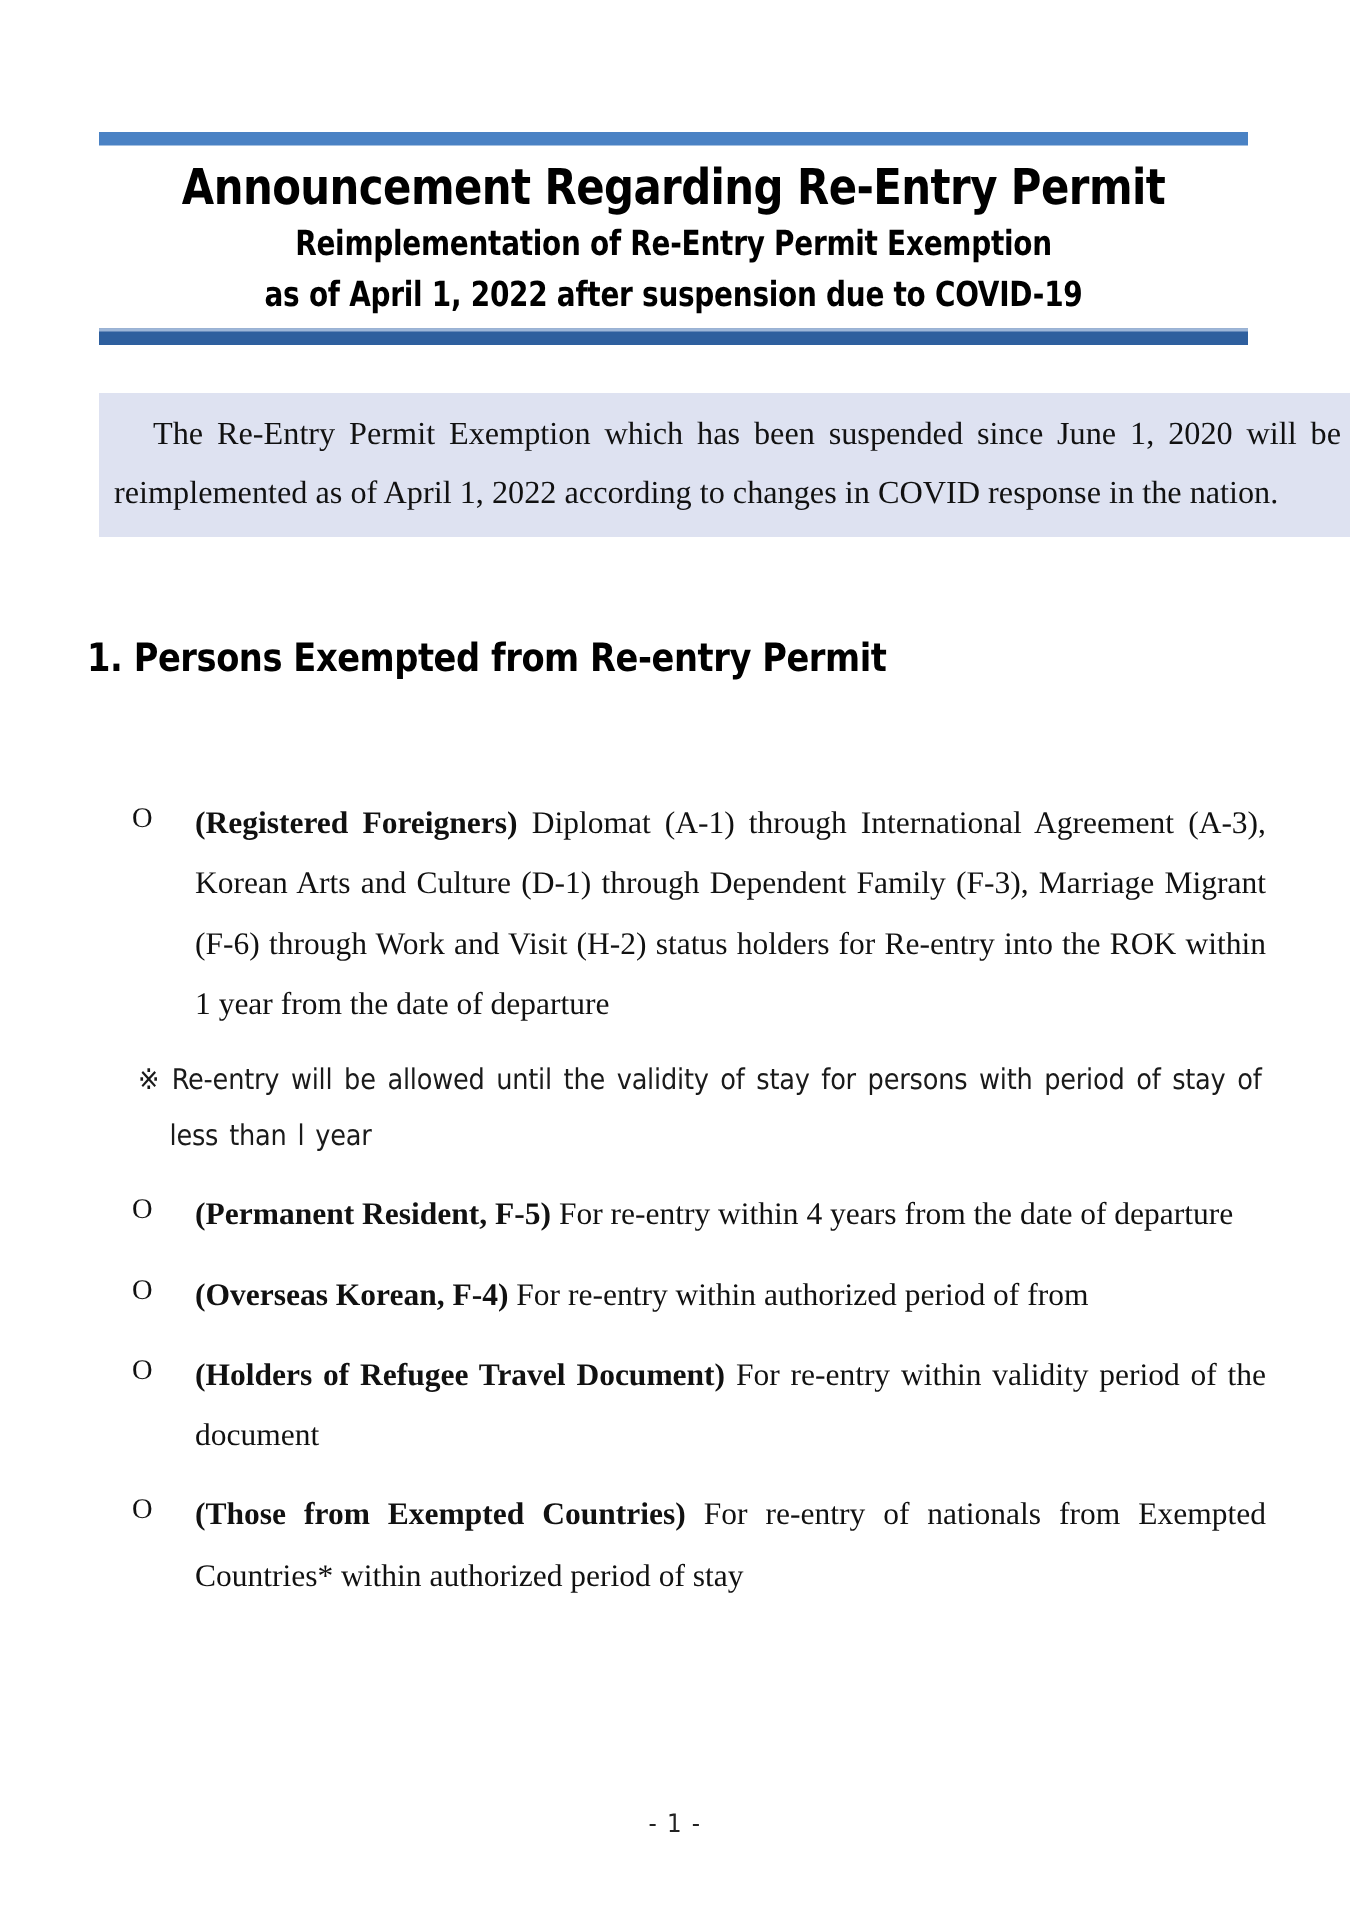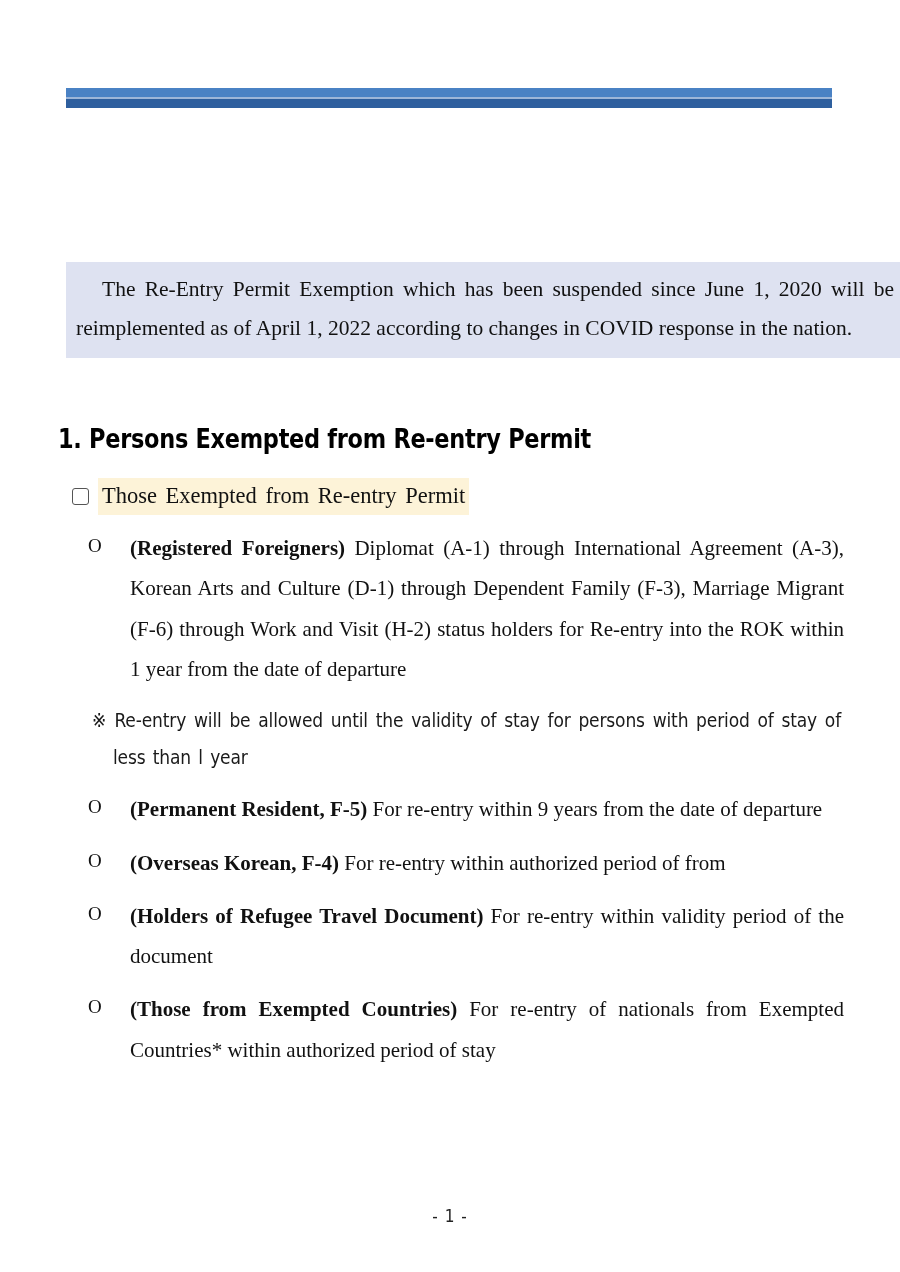--- a/index.html
+++ b/index.html
@@ -208,61 +208,62 @@
     letter-spacing: 1px;
   }
 </style>
 </head>
 <body>
 
 <div class="page">
 
   <div class="title-block">
     <div class="rule rule-top"></div>
+    <div class="title-inner">
+      <div class="title-main">Announcement Regarding Re-Entry Permit</div>
+      <div class="title-sub">Reimplementation of Re-Entry Permit Exemption</div>
+      <div class="title-sub">as of April 1, 2022 after suspension due to COVID-19</div>
+    </div>
     <div class="rule rule-bottom"></div>
   </div>
 
   <div class="intro-box">
     <p class="intro-text">The Re-Entry Permit Exemption which has been suspended since June 1, 2020 will be reimplemented as of April 1, 2022 according to changes in COVID response in the nation.</p>
   </div>
 
   <div class="section-heading">1. Persons Exempted from Re-entry Permit</div>
 
-  <div class="subheading-row">
-    <span class="checkbox-glyph"></span>
-    <span class="subheading-text">Those Exempted from Re-entry Permit</span>
+
+  <div class="bullets">
+
+    <div class="bullet-item">
+      <span class="bullet-mark">O</span>
+      <span class="bullet-body"><span class="lead">(Registered Foreigners)</span><span> Diplomat (A-1) through International Agreement (A-3), Korean Arts and Culture (D-1) through Dependent Family (F-3), Marriage Migrant (F-6) through Work and Visit (H-2) status holders for Re-entry into the ROK within 1 year from the date of departure</span></span>
+    </div>
+
+    <div class="note note-star">※ Re-entry will be allowed until the validity of stay for persons with period of stay of less than l year</div>
+
+    <div class="bullet-item">
+      <span class="bullet-mark">O</span>
+      <span class="bullet-body"><span class="lead">(Permanent Resident, F-5)</span><span> For re-entry within 4 years from the date of departure</span></span>
+    </div>
+
+    <div class="bullet-item">
+      <span class="bullet-mark">O</span>
+      <span class="bullet-body"><span class="lead">(Overseas Korean, F-4)</span><span> For re-entry within authorized period of from</span></span>
+    </div>
+
+    <div class="bullet-item">
+      <span class="bullet-mark">O</span>
+      <span class="bullet-body"><span class="lead">(Holders of Refugee Travel Document)</span><span> For re-entry within validity period of the document</span></span>
+    </div>
+
+    <div class="bullet-item">
+      <span class="bullet-mark">O</span>
+      <span class="bullet-body"><span class="lead">(Those from Exempted Countries)</span><span> For re-entry of nationals from Exempted Countries* within authorized period of stay</span></span>
+    </div>
+
+
   </div>
 
-  <div class="bullets">
-
-    <div class="bullet-item">
-      <span class="bullet-mark">O</span>
-      <span class="bullet-body"><span class="lead">(Registered Foreigners)</span><span> Diplomat (A-1) through International Agreement (A-3), Korean Arts and Culture (D-1) through Dependent Family (F-3), Marriage Migrant (F-6) through Work and Visit (H-2) status holders for Re-entry into the ROK within 1 year from the date of departure</span></span>
-    </div>
-
-    <div class="note note-star">※ Re-entry will be allowed until the validity of stay for persons with period of stay of less than l year</div>
-
-    <div class="bullet-item">
-      <span class="bullet-mark">O</span>
-      <span class="bullet-body"><span class="lead">(Permanent Resident, F-5)</span><span> For re-entry within 9 years from the date of departure</span></span>
-    </div>
-
-    <div class="bullet-item">
-      <span class="bullet-mark">O</span>
-      <span class="bullet-body"><span class="lead">(Overseas Korean, F-4)</span><span> For re-entry within authorized period of from</span></span>
-    </div>
-
-    <div class="bullet-item">
-      <span class="bullet-mark">O</span>
-      <span class="bullet-body"><span class="lead">(Holders of Refugee Travel Document)</span><span> For re-entry within validity period of the document</span></span>
-    </div>
-
-    <div class="bullet-item">
-      <span class="bullet-mark">O</span>
-      <span class="bullet-body"><span class="lead">(Those from Exempted Countries)</span><span> For re-entry of nationals from Exempted Countries* within authorized period of stay</span></span>
-    </div>
-
-
-  </div>
-
   <div class="page-number">- 1 -</div>
 
 </div>
 
 </body></html>

